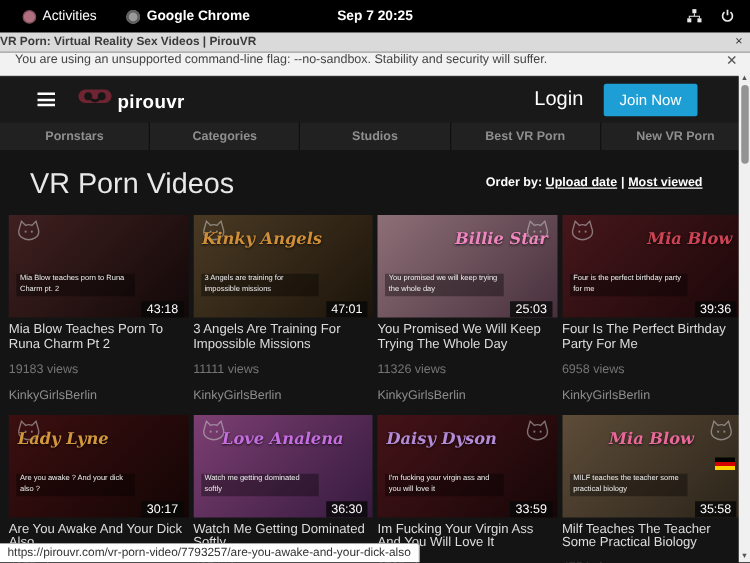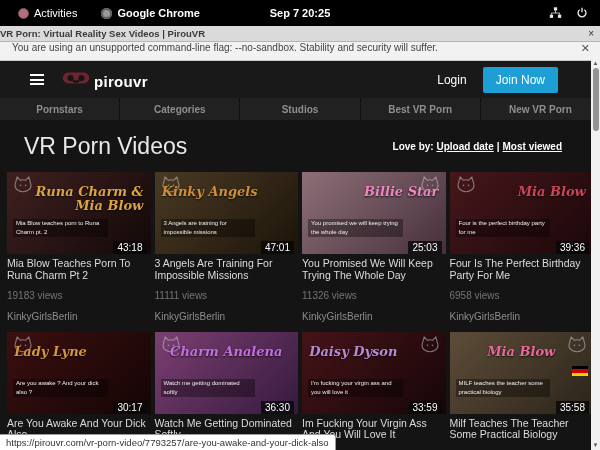--- a/index.html
+++ b/index.html
@@ -35,21 +35,21 @@
   .hamburger{margin-left:30px;display:flex;flex-direction:column;gap:2.5px;cursor:pointer;}
   .hamburger span{display:block;width:14px;height:2px;background:#fff;}
   .logo{display:flex;align-items:flex-end;gap:4px;margin-left:18px;cursor:pointer;}
   .logo-text{color:#fff;font-weight:bold;font-size:15px;letter-spacing:.3px;}
   .searchwrap{display:flex;margin-left:auto;}
   .search-input{width:168px;height:23px;background:#2d2d2d;border:0;outline:0;
     color:#bbb;font-size:10px;padding:0 8px;font-family:"Liberation Sans",sans-serif;}
   .search-input::placeholder{color:#7d7d7d;}
   .search-btn{width:36px;height:23px;background:#0f0f0f;border:0;display:flex;
     align-items:center;justify-content:center;cursor:pointer;}
-  .login{margin-left:auto;color:#fff;font-size:12px;cursor:pointer;}
+  .login{margin-left:auto;color:#fff;font-size:16px;cursor:pointer;}
   .join-btn{margin:0 42px 0 16px;background:#1d9fd6;color:#fff;border:0;font-size:12px;
     padding:6px 13px;border-radius:2px;cursor:pointer;font-family:"Liberation Sans",sans-serif;}
   
   .nav{height:22px;background:#212121;display:flex;}
   .nav-item{flex:1;display:flex;align-items:center;justify-content:center;
     color:#8f8f8f;font-size:10px;font-weight:bold;border-left:1px solid #101010;cursor:pointer;}
   .nav-item:first-child{border-left:0;}
   
   .pagehead{display:flex;align-items:center;padding:13px 24px 6px 24px;}
   .pagehead h1{margin:0;font-size:23px;font-weight:400;color:#e8e8e8;}
@@ -158,36 +158,35 @@
   <div class="nav-item">Pornstars</div>
   <div class="nav-item">Categories</div>
   <div class="nav-item">Studios</div>
   <div class="nav-item">Best VR Porn</div>
   <div class="nav-item">New VR Porn</div>
 </div>
 
 <div class="pagehead">
   <h1>VR Porn Videos</h1>
   <div class="orderby">
-    <span>Love by:</span>
+    <span>Order by:</span>
     <a>Upload date</a><span class="sep">|</span><a>Most viewed</a>
   </div>
 </div>
 
 <div class="grid">
   <div class="card">
     <div class="thumb" style="background: linear-gradient(135deg, rgb(64, 32, 32), rgb(18, 8, 8));">
       <span class="cat-logo">
         <svg width="20" height="17" viewBox="0 0 24 20">
             <path d="M3 8 L5 1 L9 5 Q12 3.5 15 5 L19 1 L21 8 Q23 14 18 17 Q12 20.5 6 17 Q1 14 3 8 Z" fill="none" stroke="#c9c9c9" stroke-width="1.3"></path>
             <circle cx="9" cy="11" r="1" fill="#c9c9c9"></circle>
             <circle cx="15" cy="11" r="1" fill="#c9c9c9"></circle>
           </svg>
       </span>
-      <div class="ov-name" style="color: rgb(217, 164, 65); text-align: right;">Runa Charm &amp; Mia Blow</div>
       <div class="ov-caption">Mia Blow teaches porn to Runa Charm pt. 2</div>
 
       <div class="duration">43:18</div>
     </div>
     <div class="v-title">Mia Blow Teaches Porn To Runa Charm Pt 2</div>
     <div class="v-views">19183 views</div>
     <div class="v-studio">KinkyGirlsBerlin</div>
   </div>
 
   <div class="card">
@@ -268,21 +267,21 @@
 
   <div class="card">
     <div class="thumb" style="background: linear-gradient(135deg, rgb(124, 63, 114), rgb(53, 26, 62));">
       <span class="cat-logo">
         <svg width="20" height="17" viewBox="0 0 24 20">
             <path d="M3 8 L5 1 L9 5 Q12 3.5 15 5 L19 1 L21 8 Q23 14 18 17 Q12 20.5 6 17 Q1 14 3 8 Z" fill="none" stroke="#c9c9c9" stroke-width="1.3"></path>
             <circle cx="9" cy="11" r="1" fill="#c9c9c9"></circle>
             <circle cx="15" cy="11" r="1" fill="#c9c9c9"></circle>
           </svg>
       </span>
-      <div class="ov-name" style="color: rgb(196, 110, 224); text-align: center;">Charm Analena</div>
+      <div class="ov-name" style="color: rgb(196, 110, 224); text-align: center;">Love Analena</div>
       <div class="ov-caption">Watch me getting dominated softly</div>
 
       <div class="duration">36:30</div>
     </div>
     <div class="v-title">Watch Me Getting Dominated Softly</div>
     <div class="v-views">4974 views</div>
     <div class="v-studio"></div>
   </div>
 
   <div class="card">

